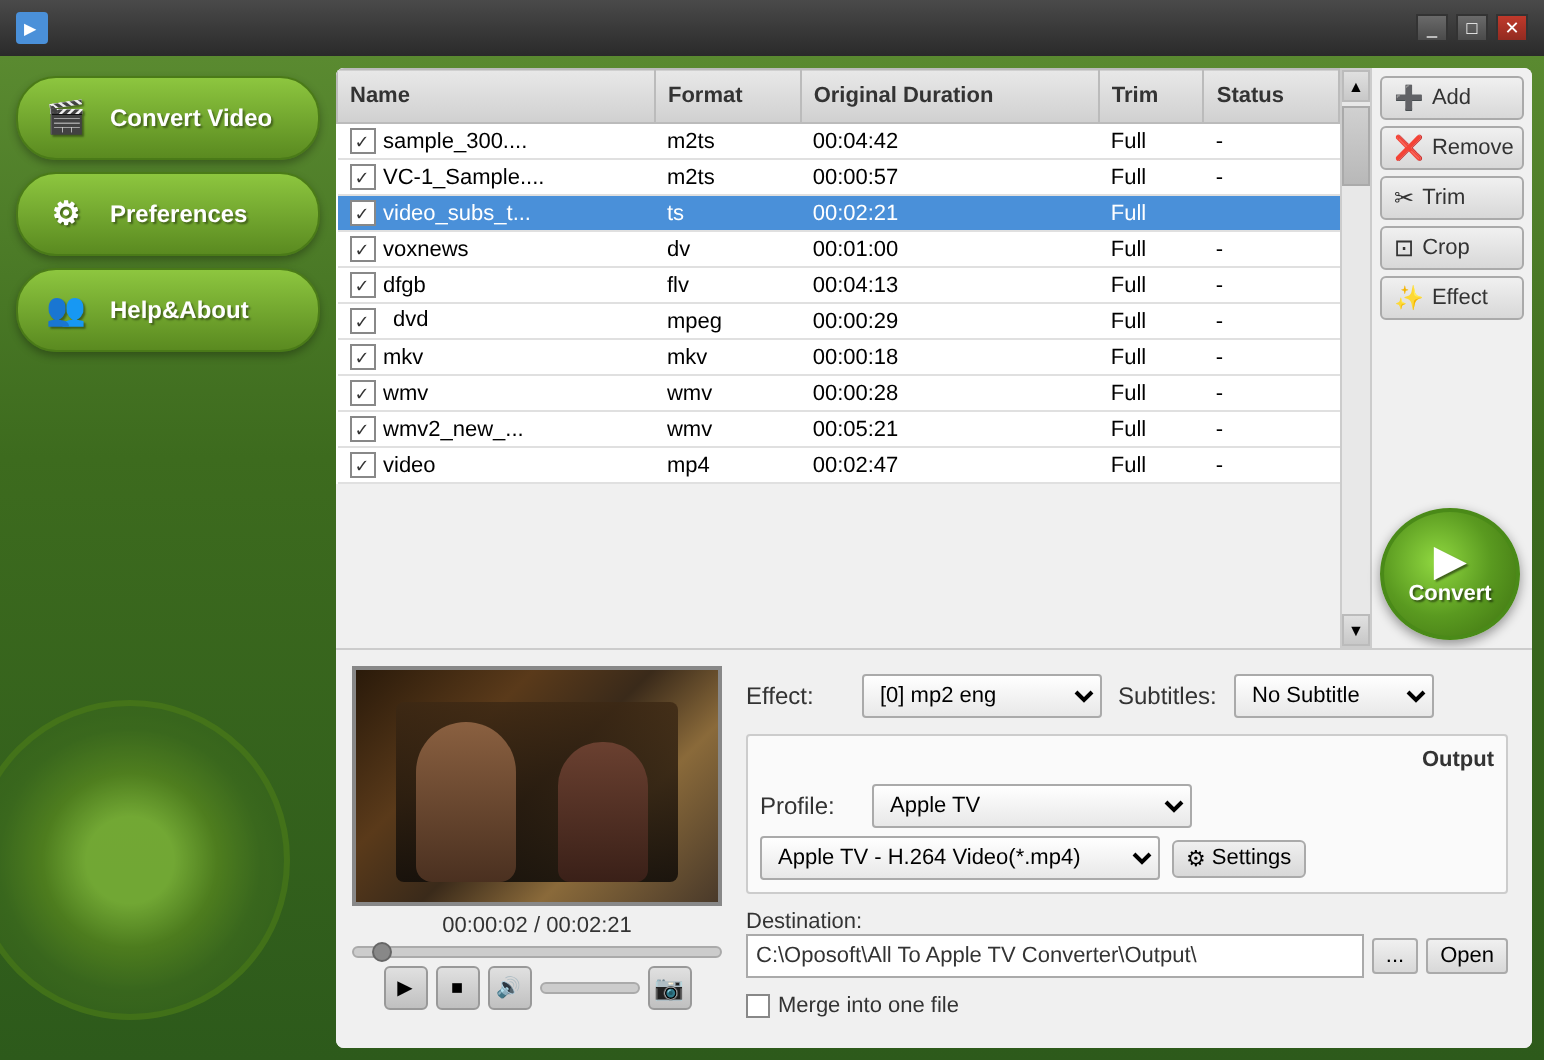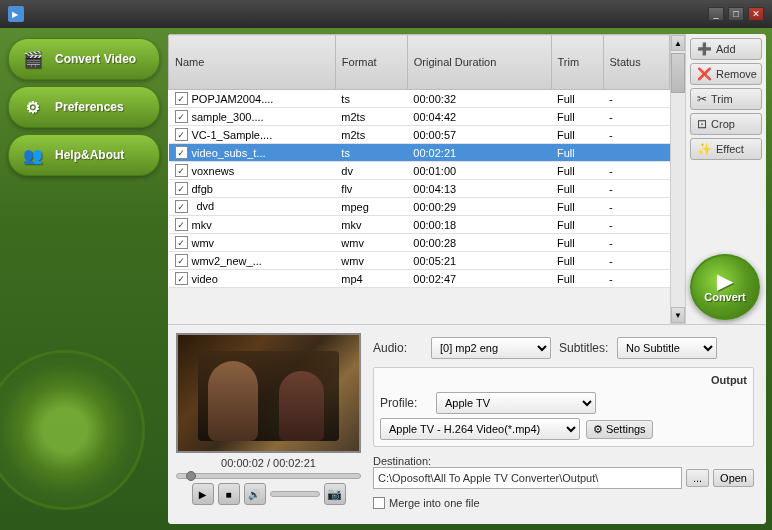--- a/index.html
+++ b/index.html
@@ -133,24 +133,24 @@
     }
 
     .file-table {
       width: 100%;
       border-collapse: collapse;
       background: #fff;
     }
     .file-table thead th {
       background: linear-gradient(to bottom, #e8e8e8, #d0d0d0);
       border: 1px solid #bbb;
-      padding: 21px 6px;
+      padding: 7px 6px;
       text-align: left;
       font-size: 11px;
-      font-weight: normal;
+      font-weight: bold;
       color: #333;
     }
     .file-table tbody tr {
       border-bottom: 1px solid #e0e0e0;
     }
     .file-table tbody tr.selected {
       background: #4a90d9;
       color: #fff;
     }
     .file-table td {
@@ -542,30 +542,20 @@
           <thead>
             <tr>
               <th>Name</th>
               <th>Format</th>
               <th>Original Duration</th>
               <th>Trim</th>
               <th>Status</th>
             </tr>
           </thead>
           <tbody id="file-tbody">
-          <tr>
-                <td style="display: flex; align-items: center; gap: 4px;">
-                  <div class="row-check checked"></div>
-                  <span>POPJAM2004....</span>
-                </td>
-                <td>ts</td>
-                <td>00:00:32</td>
-                <td>Full</td>
-                <td>-</td>
-              </tr>
               <tr>
                 <td style="display: flex; align-items: center; gap: 4px;">
                   <div class="row-check checked"></div>
                   <span>sample_300....</span>
                 </td>
                 <td>m2ts</td>
                 <td>00:04:42</td>
                 <td>Full</td>
                 <td>-</td>
               </tr>
@@ -718,21 +708,21 @@
           <div class="ctrl-btn">■</div>
           <div class="ctrl-btn">🔊</div>
           <div class="volume-slider"></div>
           <div class="snapshot-btn">📷</div>
         </div>
       </div>
 
       <div class="settings-panel">
 
         <div class="settings-row">
-          <span class="settings-label">Audio:</span>
+          <span class="settings-label">Effect:</span>
           <select class="settings-select audio">
             <option>[0] mp2 eng</option>
           </select>
           <span class="settings-label">Subtitles:</span>
           <select class="settings-select subtitle">
             <option>No Subtitle</option>
           </select>
         </div>
 
         <div class="output-section">

